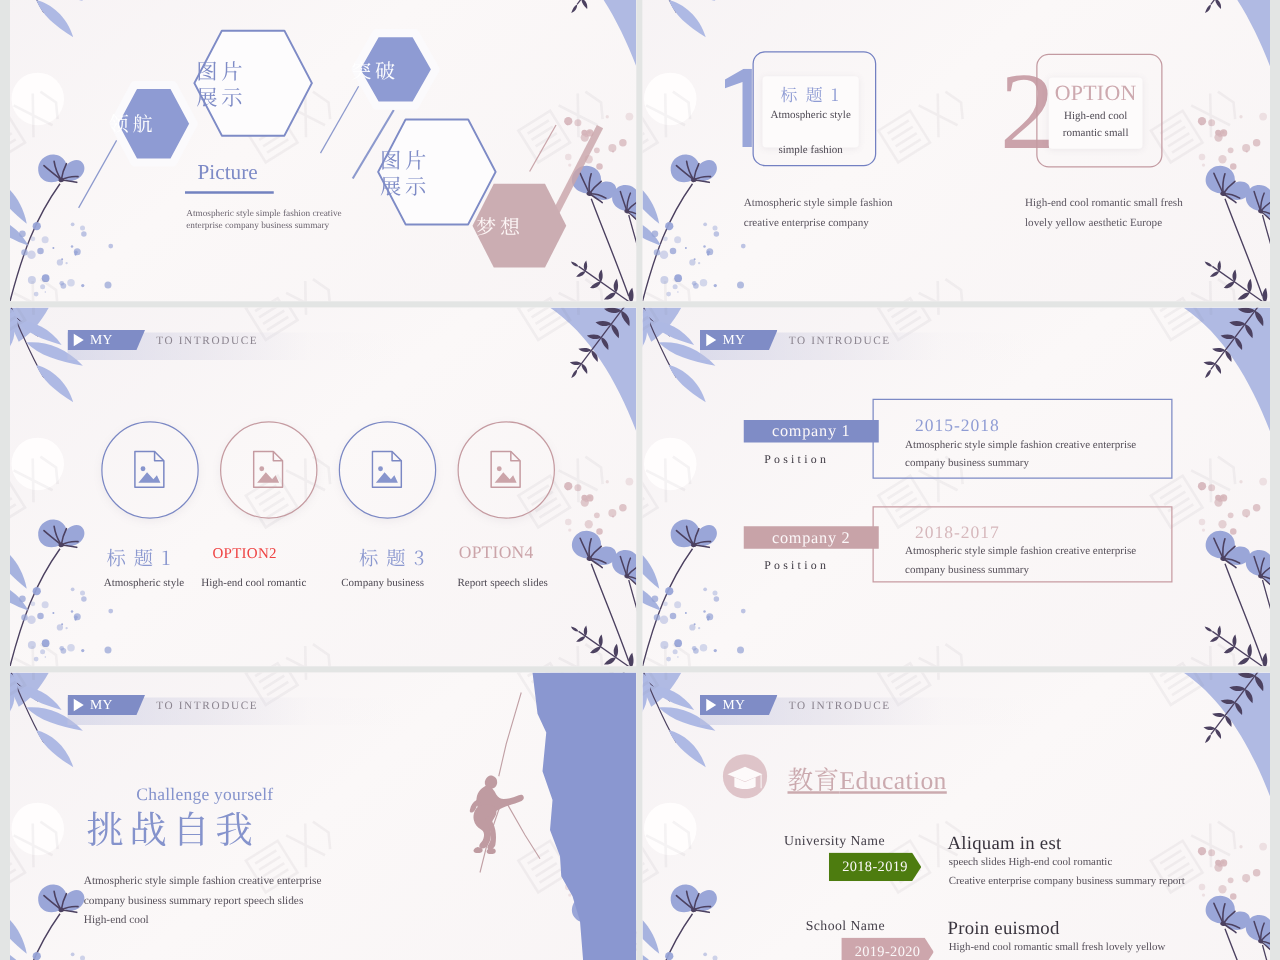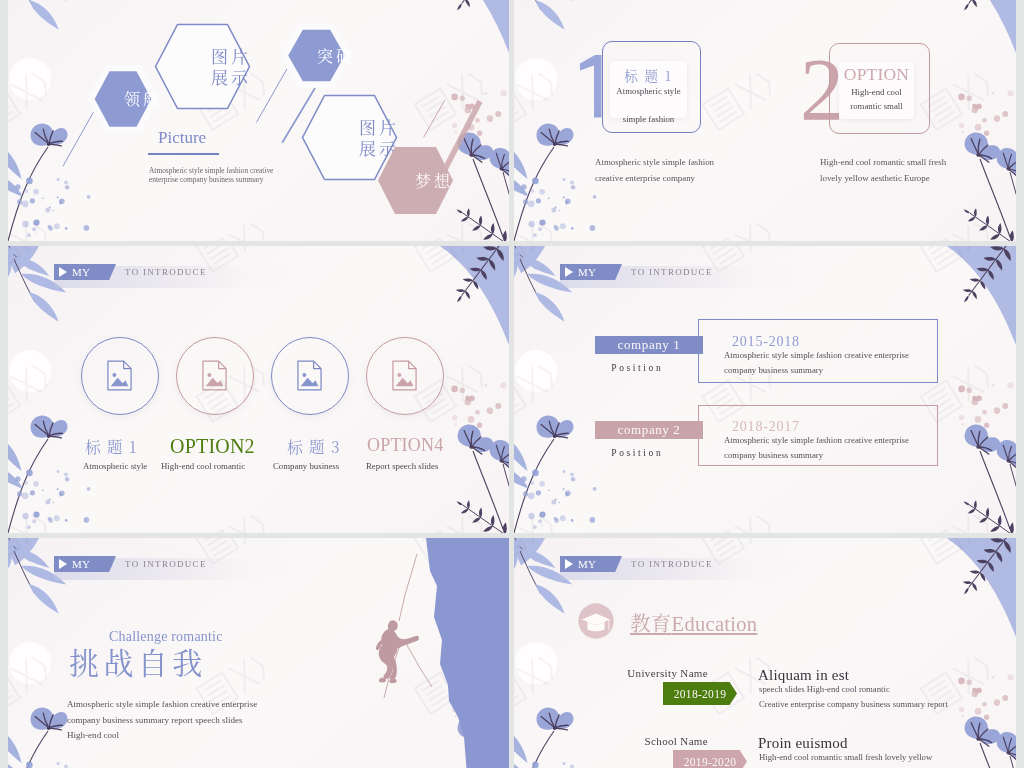--- a/index.html
+++ b/index.html
@@ -31,21 +31,21 @@
       border-bottom:5px solid transparent;margin-left:5px;}
   .banner .my{color:#fff;font-size:11px;margin-left:5px;letter-spacing:.3px;}
   .banner .intro{position:absolute;left:71px;top:1px;color:#8b848f;font-size:9px;letter-spacing:1.3px;}
 
   .cn{font-family:"Noto Serif CJK SC","Noto Serif SC","Liberation Serif",serif;}
 
   
   .hexwrap{position:absolute;}
   .hexwrap svg{position:absolute;left:0;top:0;overflow:visible}
   .hextext{position:absolute;left:0;top:0;width:100%;height:100%;display:flex;
-      flex-direction:column;align-items:flex-end;justify-content:center;}
+      flex-direction:column;align-items:flex-start;justify-content:center;}
   .hextext div{line-height:1.22;letter-spacing:3px;text-indent:3px;}
   .s1-heading{position:absolute;color:#7d8ac6;font-size:17px;letter-spacing:0;}
   .s1-rule{position:absolute;height:2px;background:#7382c0;}
   .s1-body{position:absolute;color:#6b646f;font-size:7.4px;line-height:8.7px;letter-spacing:0;}
 
   
   .bignum{position:absolute;font-size:85px;line-height:1;font-family:"DejaVu Sans",sans-serif;font-weight:400;}
   .bignum.serif{font-family:"Liberation Serif",serif;font-size:88px;}
   .optbox{position:absolute;border-radius:10px;border:1.6px solid;}
   .optinner{position:absolute;background:#fdfbfb;border-radius:3px;
@@ -789,22 +789,22 @@
           </div>
           <div style="position: absolute; left: 0px; top: 0px;">
             <div class="circ" style="left:168px;top:90.5px;width:76px;height:76px;border-color:#c59ba1;
                   box-shadow:0 2px 7px rgba(140,130,150,.10)"></div>
             <svg width="25" height="31" viewBox="0 0 27 33" style="position:absolute;left:193.5px;top:113.5px">
         <path d="M1,1 L18,1 L26,9 L26,32 L1,32 Z" fill="none" stroke="#c59ba1" stroke-width="1.3" stroke-linejoin="round"></path>
         <path d="M18,1 L18,9 L26,9" fill="none" stroke="#c59ba1" stroke-width="1.3" stroke-linejoin="round"></path>
         <circle cx="8" cy="16" r="2.1" fill="#cba4a9"></circle>
         <path d="M4,28 L11.5,19 L17,25 L20,21.5 L23,28 Z" fill="#cba4a9"></path>
       </svg>
-            <div class="s3t " style="left:162px;top:189px;width:150px;color:#4d7c0f;
-                  font-size:20px;letter-spacing:.2px">OPTION2</div>
+            <div class="s3t " style="left:162px;top:189px;width:150px;color:#ef4444;
+                  font-size:12px;letter-spacing:.2px">OPTION2</div>
             <div class="s3s" style="left:153px;top:215px;width:170px">High-end cool romantic</div>
           </div>
           <div style="position: absolute; left: 0px; top: 0px;">
             <div class="circ" style="left:263px;top:90.5px;width:76px;height:76px;border-color:#7b88c4;
                   box-shadow:0 2px 7px rgba(140,130,150,.10)"></div>
             <svg width="25" height="31" viewBox="0 0 27 33" style="position:absolute;left:288.5px;top:113.5px">
         <path d="M1,1 L18,1 L26,9 L26,32 L1,32 Z" fill="none" stroke="#7b88c4" stroke-width="1.3" stroke-linejoin="round"></path>
         <path d="M18,1 L18,9 L26,9" fill="none" stroke="#7b88c4" stroke-width="1.3" stroke-linejoin="round"></path>
         <circle cx="8" cy="16" r="2.1" fill="#8795cd"></circle>
         <path d="M4,28 L11.5,19 L17,25 L20,21.5 L23,28 Z" fill="#8795cd"></path>
@@ -816,21 +816,21 @@
           <div style="position: absolute; left: 0px; top: 0px;">
             <div class="circ" style="left:358px;top:90.5px;width:76px;height:76px;border-color:#c59ba1;
                   box-shadow:0 2px 7px rgba(140,130,150,.10)"></div>
             <svg width="25" height="31" viewBox="0 0 27 33" style="position:absolute;left:383.5px;top:113.5px">
         <path d="M1,1 L18,1 L26,9 L26,32 L1,32 Z" fill="none" stroke="#c59ba1" stroke-width="1.3" stroke-linejoin="round"></path>
         <path d="M18,1 L18,9 L26,9" fill="none" stroke="#c59ba1" stroke-width="1.3" stroke-linejoin="round"></path>
         <circle cx="8" cy="16" r="2.1" fill="#cba4a9"></circle>
         <path d="M4,28 L11.5,19 L17,25 L20,21.5 L23,28 Z" fill="#cba4a9"></path>
       </svg>
             <div class="s3t " style="left:359px;top:189px;width:150px;color:#cba4a9;
-                  font-size:18px;letter-spacing:.2px">OPTION4</div>
+                  font-size:14px;letter-spacing:.2px">OPTION4</div>
             <div class="s3s" style="left:358px;top:215px;width:170px">Report speech slides</div>
           </div>
         </div>
     </div>
   </div>
 
   <div class="slide s4">
     <div class="bg"></div>
       <div style="position: absolute; left: 0px; top: 0px; width: 100%; height: 100%;">
         <svg class="deco" viewBox="0 0 502 287" width="502" height="287">
@@ -1293,21 +1293,21 @@
         <div class="strip"></div>
         <div class="tagwrap">
           <div class="tag">
             <div class="play"></div>
             <div class="my">MY</div>
           </div>
         </div>
         <div class="intro">TO INTRODUCE</div>
       </div>
 
-      <div class="s5sub" style="left:101px;top:91px">Challenge romantic</div>
+      <div class="s5sub" style="left:101px;top:91px">Challenge yourself</div>
       <div class="s5title cn" style="left:61px;top:101px">挑战自我</div>
       <div class="s5body" style="left:59px;top:159px;width:270px">
         <div>Atmospheric style simple fashion creative enterprise</div>
         <div>company business summary report speech slides</div>
         <div>High-end cool</div>
       </div>
     </div>
   </div>
 
   <div class="slide s6">

